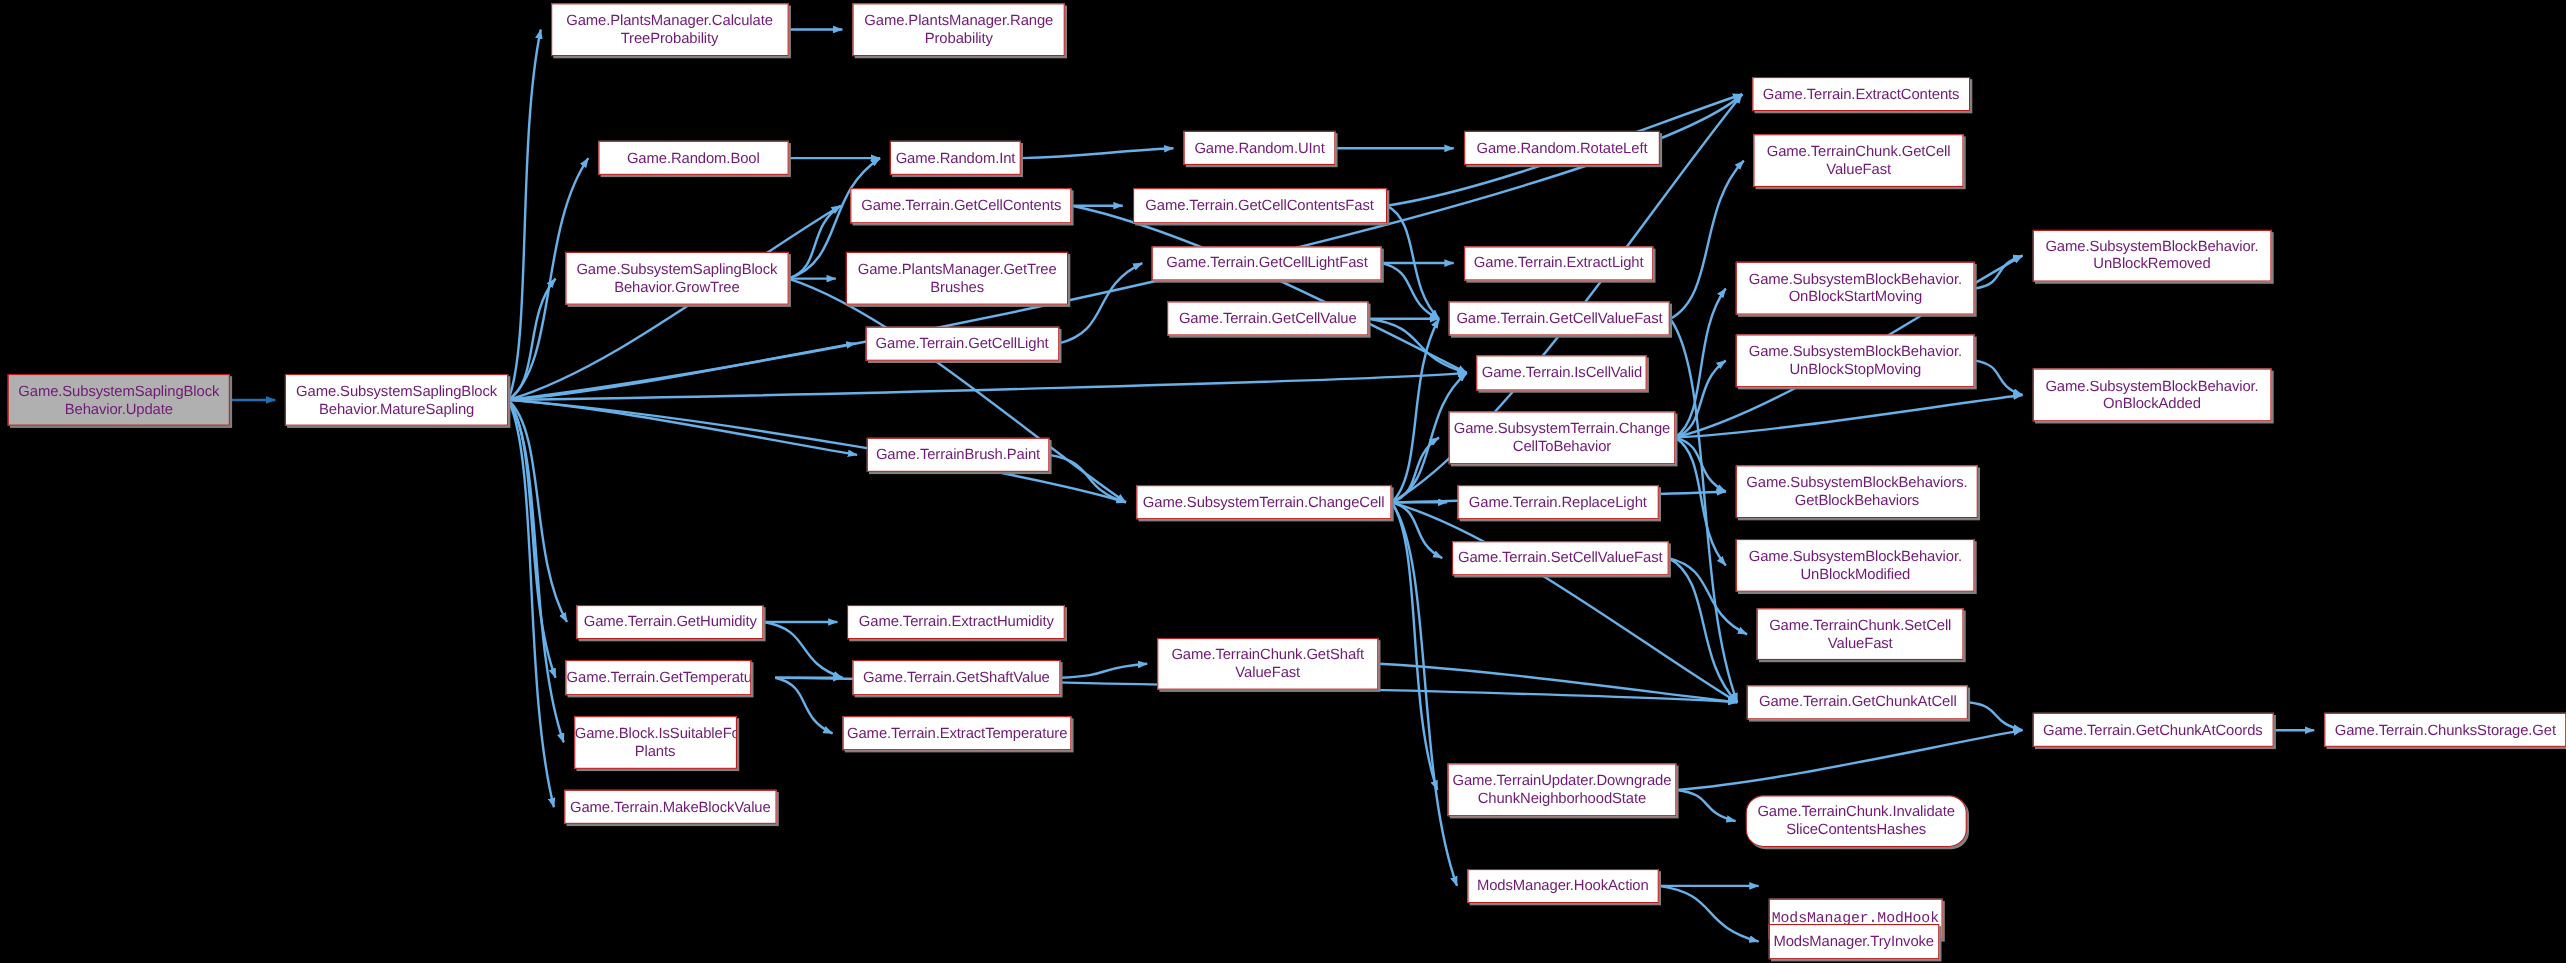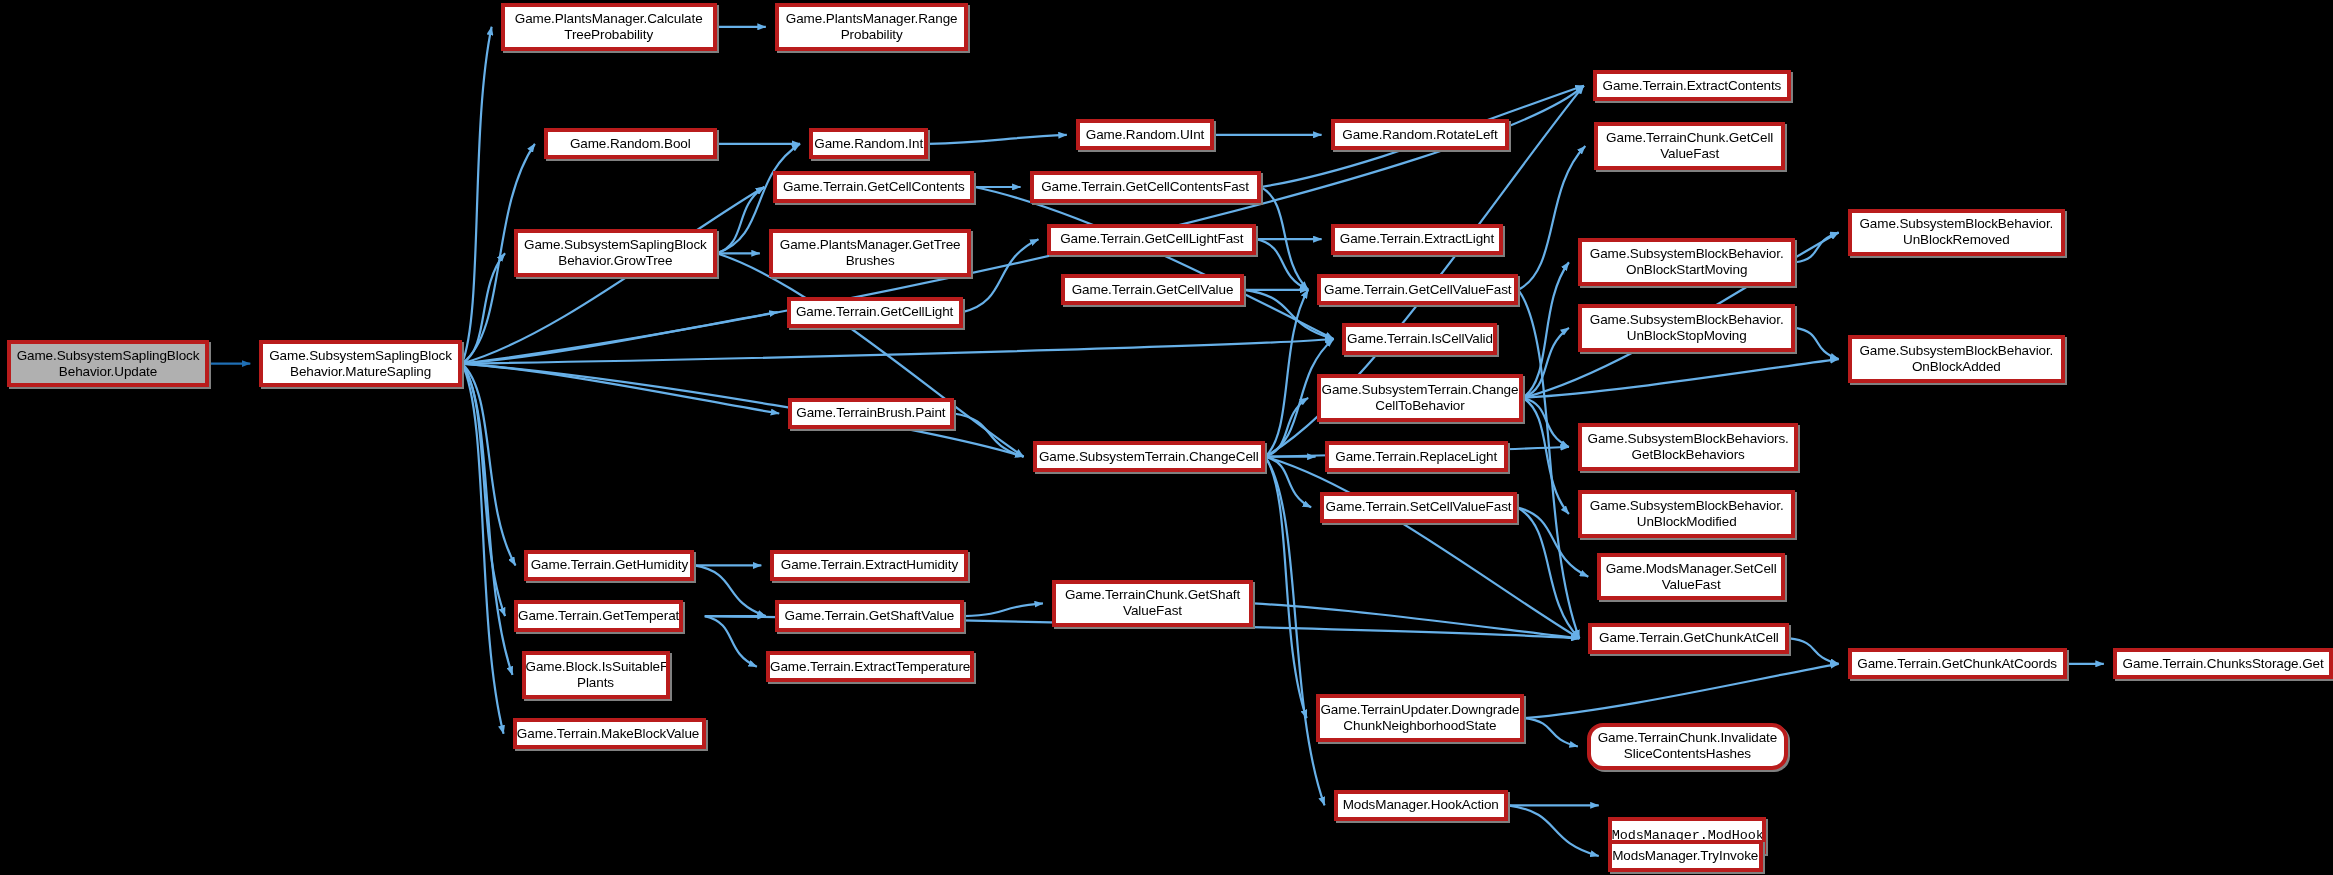--- a/index.html
+++ b/index.html
@@ -19,23 +19,23 @@
     position: absolute;
     left: 0; top: 0;
     width: 2333px;
     height: 875px;
     pointer-events: none;
   }
   .node {
     position: absolute;
     box-sizing: border-box;
     background: #ffffff;
-    border: 4px solid #b91c1c;
+    border: 1px solid #b91c1c;
     box-shadow: 2px 2px 0 0 #808080;
-    color: #000000;
+    color: #701a75;
     font-size: 13.5px;
     line-height: 16px;
     text-align: center;
     display: flex;
     align-items: center;
     justify-content: center;
     letter-spacing: -0.1px;
     white-space: pre-line;
     overflow: hidden;
   }
@@ -175,21 +175,21 @@
       <div class="node" style="left: 1594.3px; top: 122.18px; width: 190.72px; height: 47.68px;"><span>Game.TerrainChunk.GetCell
 ValueFast</span></div>
       <div class="node" style="left: 1577.91px; top: 238.4px; width: 217.54px; height: 47.68px;"><span>Game.SubsystemBlockBehavior.
 OnBlockStartMoving</span></div>
       <div class="node" style="left: 1577.91px; top: 303.96px; width: 217.54px; height: 47.68px;"><span>Game.SubsystemBlockBehavior.
 UnBlockStopMoving</span></div>
       <div class="node" style="left: 1577.91px; top: 423.16px; width: 220.52px; height: 47.68px;"><span>Game.SubsystemBlockBehaviors.
 GetBlockBehaviors</span></div>
       <div class="node" style="left: 1577.91px; top: 490.21px; width: 217.54px; height: 47.68px;"><span>Game.SubsystemBlockBehavior.
 UnBlockModified</span></div>
-      <div class="node" style="left: 1597.28px; top: 552.79px; width: 187.74px; height: 47.68px;"><span>Game.ModsManager.SetCell
+      <div class="node" style="left: 1597.28px; top: 552.79px; width: 187.74px; height: 47.68px;"><span>Game.TerrainChunk.SetCell
 ValueFast</span></div>
       <div class="node" style="left: 1588.34px; top: 622.82px; width: 201.15px; height: 31.29px;"><span>Game.Terrain.GetChunkAtCell</span></div>
       <div class="node" style="left: 1586.85px; top: 722.65px; width: 201.15px; height: 47.68px; border-radius: 16px;"><span>Game.TerrainChunk.Invalidate
 SliceContentsHashes</span></div>
       <div class="node" style="left: 1607.71px; top: 817px; width: 157.94px; height: 37px; font-family: Liberation Mono, monospace;"><span>ModsManager.ModHook</span></div>
       <div class="node" style="left: 1607.71px; top: 840.36px; width: 155px; height: 31.29px;"><span>ModsManager.TryInvoke</span></div>
       <div class="node" style="left: 1847.6px; top: 208.6px; width: 217.54px; height: 47.68px;"><span>Game.SubsystemBlockBehavior.
 UnBlockRemoved</span></div>
       <div class="node" style="left: 1847.6px; top: 335.25px; width: 217.54px; height: 47.68px;"><span>Game.SubsystemBlockBehavior.
 OnBlockAdded</span></div>

